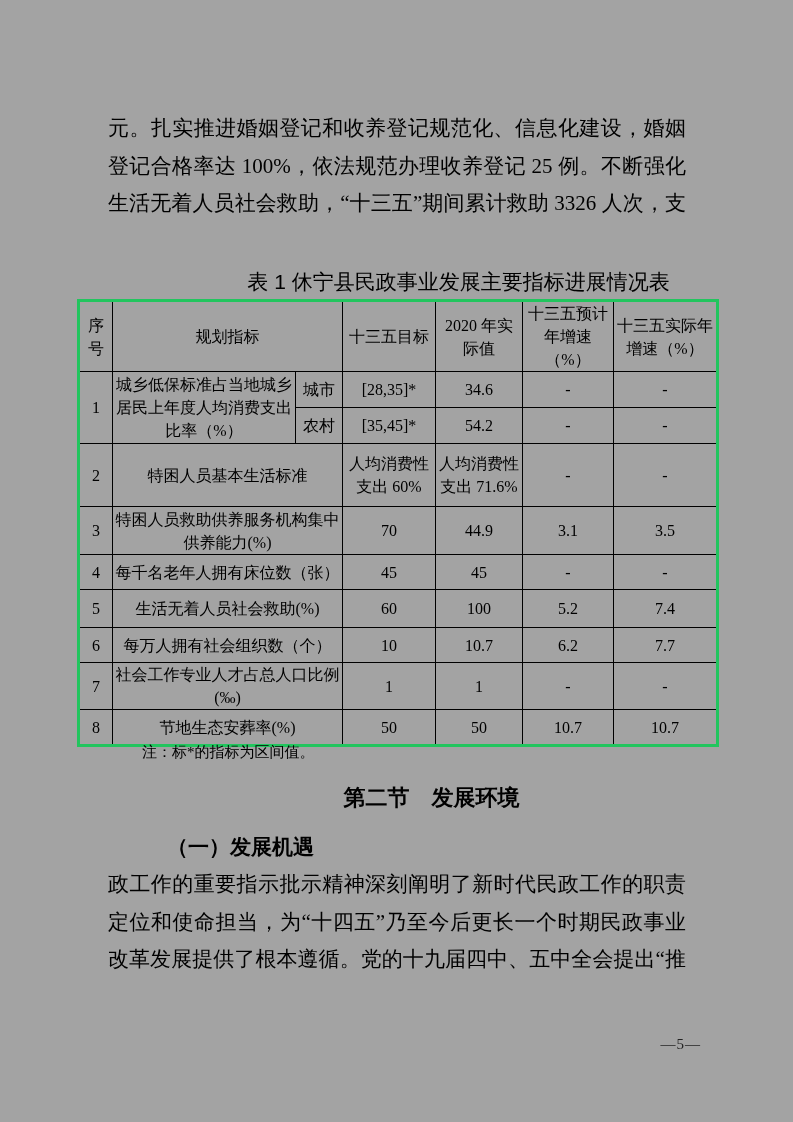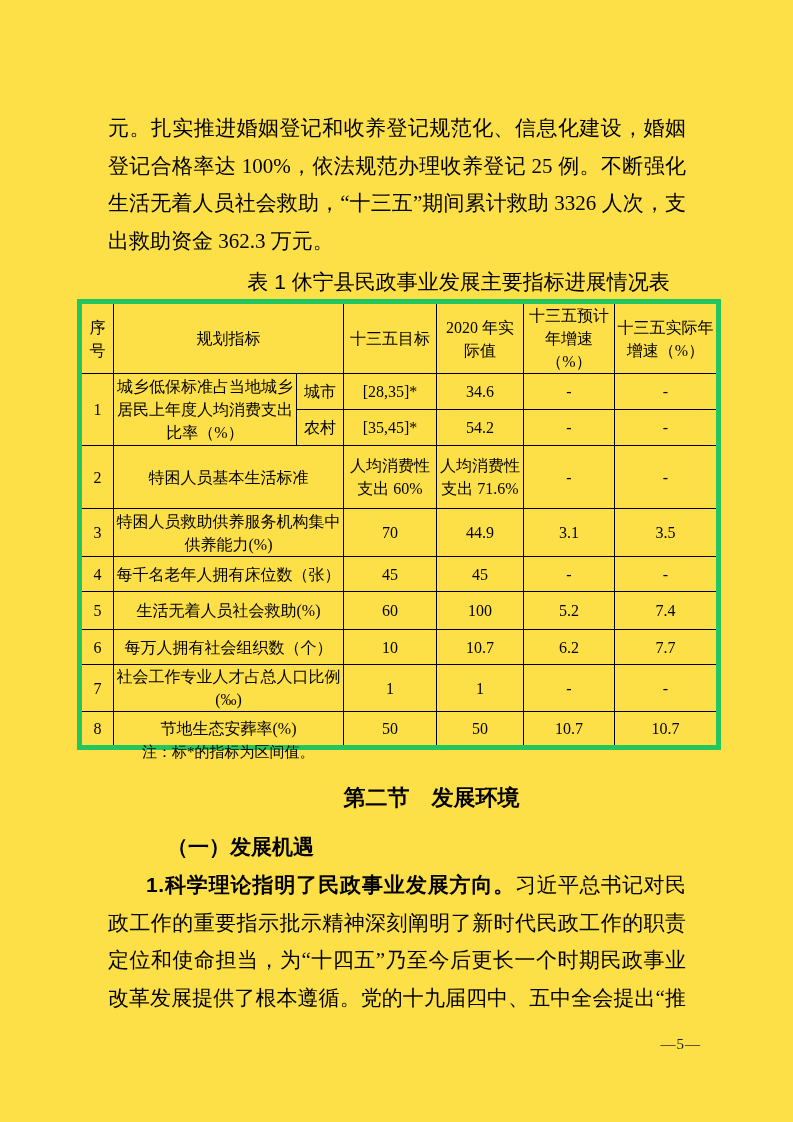--- a/index.html
+++ b/index.html
@@ -2,21 +2,21 @@
 <html><head>
 <meta charset="utf-8">
 <style>
   * { margin: 0; padding: 0; box-sizing: border-box; }
   html, body { background: #e8e8e8; }
   .page {
     position: relative;
     width: 793px;
     height: 1122px;
     margin: 0 auto;
-    background: #fde047;
+    background: #a3a3a3;
     color: #000;
     font-family: "Liberation Serif", serif;
     overflow: hidden;
   }
 
   
   .para {
     position: absolute;
     left: 108px;
     width: 578px;
@@ -49,21 +49,21 @@
   }
 
   
   table.ind-table {
     position: absolute;
     top: 299px;
     left: 77px;
     width: 639px;
     border-collapse: collapse;
     table-layout: fixed;
-    border: 5px solid #22c55e;
+    border: 3px solid #22c55e;
   }
   table.ind-table th, table.ind-table td {
     border: 1.5px solid #000;
     font-size: 16px;
     line-height: 23px;
     font-weight: normal;
     text-align: center;
     vertical-align: middle;
     padding: 0 2px;
     overflow: hidden;
@@ -122,21 +122,20 @@
 </style>
 </head>
 <body>
 
 <div class="page">
 
   <div class="para para1">
     <div class="tline">元。扎实推进婚姻登记和收养登记规范化、信息化建设，婚姻</div>
     <div class="tline">登记合格率达 100%，依法规范办理收养登记 25 例。不断强化</div>
     <div class="tline">生活无着人员社会救助，“十三五”期间累计救助 3326 人次，支</div>
-    <div class="tline last">出救助资金 362.3 万元。</div>
   </div>
 
   <div class="table-title">表 1  休宁县民政事业发展主要指标进展情况表</div>
 
   <table class="ind-table">
     <colgroup>
       <col style="width:34px">
         <col style="width:183px">
         <col style="width:47px">
       <col style="width:93px">
@@ -227,21 +226,20 @@
     </tr>
   </tbody>
     </table>
 
   <div class="table-note">注：标*的指标为区间值。</div>
 
   <div class="section-heading">第二节　发展环境</div>
   <div class="sub-heading">（一）发展机遇</div>
 
   <div class="para para2">
-    <div class="tline first"><span class="lead-bold">1.科学理论指明了民政事业发展方向。</span><span>习近平总书记对民</span></div>
     <div class="tline">政工作的重要指示批示精神深刻阐明了新时代民政工作的职责</div>
     <div class="tline">定位和使命担当，为“十四五”乃至今后更长一个时期民政事业</div>
     <div class="tline">改革发展提供了根本遵循。党的十九届四中、五中全会提出“推</div>
   </div>
 
   <div class="page-number">—5—</div>
 
 </div>
 
 </body></html>

